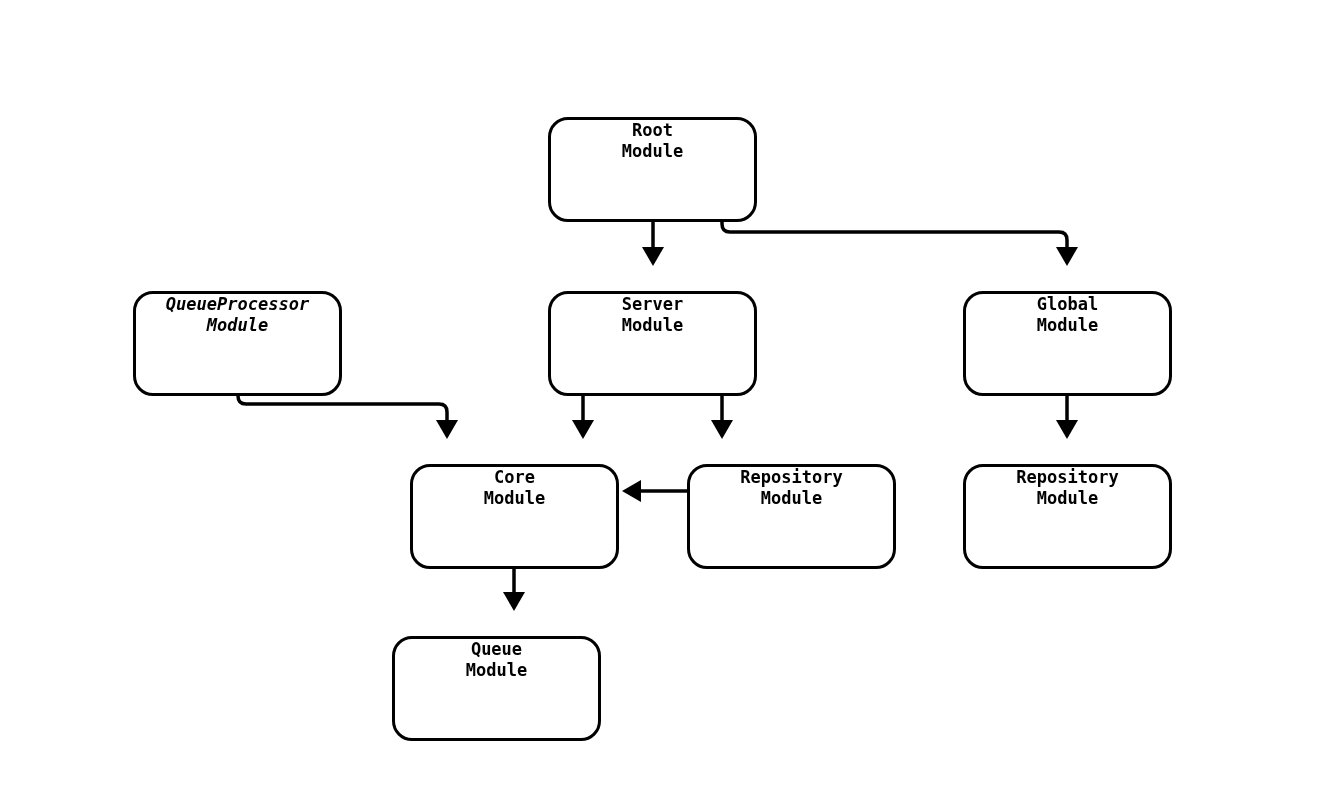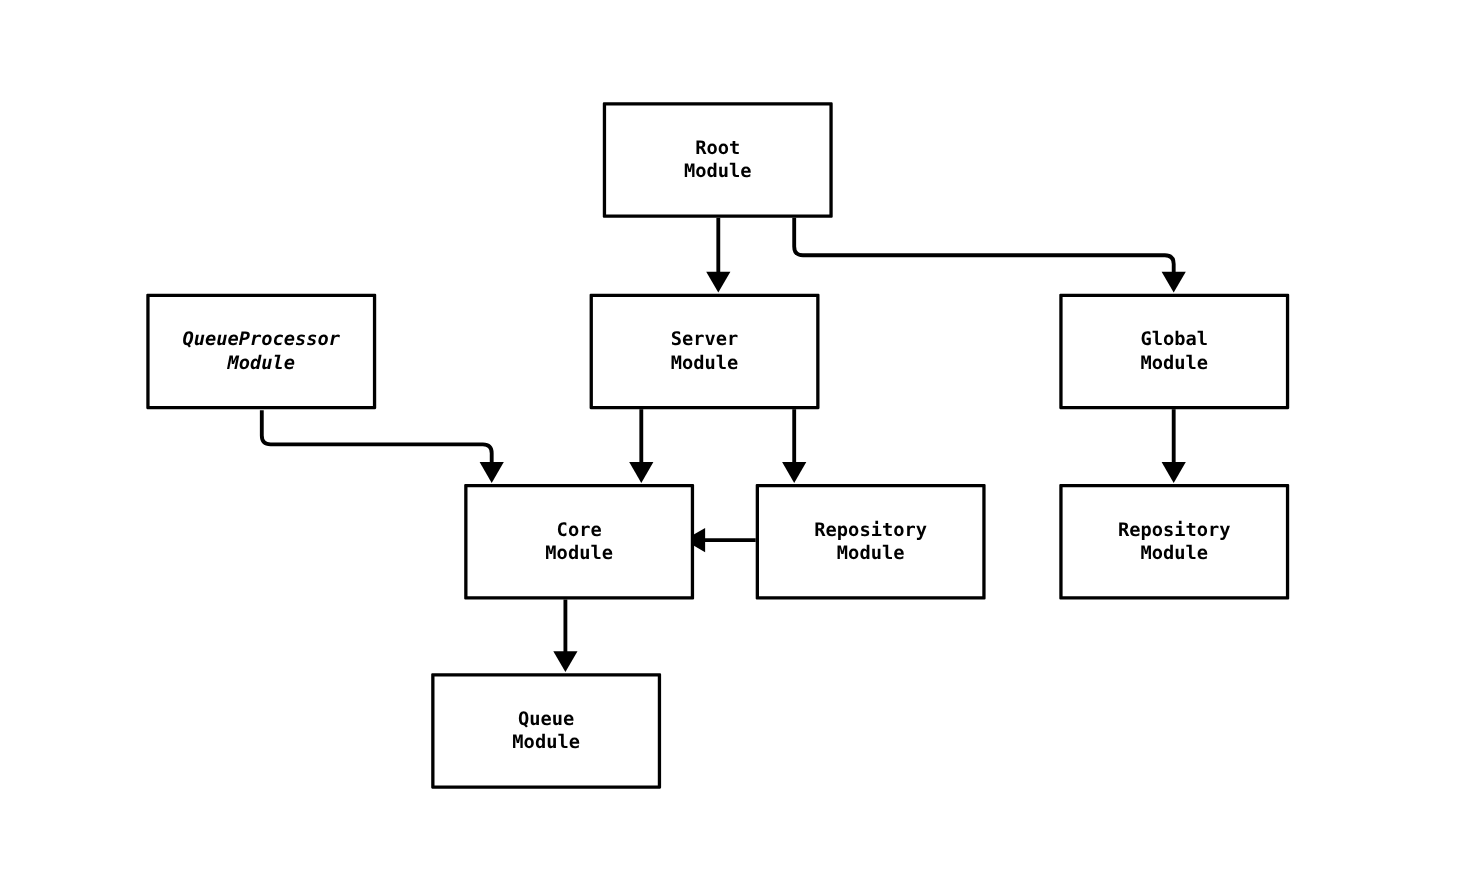--- a/index.html
+++ b/index.html
@@ -31,38 +31,39 @@
     fill: #000000;
     stroke: none;
   }
   .node {
     position: absolute;
     width: 209px;
     height: 105px;
     box-sizing: border-box;
     background: #ffffff;
     border: 3px solid #000000;
-    border-radius: 1px;
+    border-radius: 20px;
     display: flex;
-    align-items: center;
+    align-items: flex-start;
     justify-content: center;
+    margin-top: 24px;
   }
   .node .label {
     white-space: pre-line;
     text-align: center;
     color: #000000;
     font-weight: bold;
     font-size: 17px;
     line-height: 21px;
   }
   .n-root          { left: 548px; top:  93px; }
   .n-queueprocessor{ left: 133px; top: 267px; font-style: italic; }
-  .n-server        { left: 536px; top: 267px; }
+  .n-server        { left: 548px; top: 267px; }
   .n-global        { left: 963px; top: 267px; }
-  .n-core          { left: 422px; top: 440px; }
+  .n-core          { left: 410px; top: 440px; }
   .n-endpoints     { left: 687px; top: 440px; }
   .n-repository    { left: 963px; top: 440px; }
   .n-queue         { left: 392px; top: 612px; }
 </style>
 </head>
 <body>
 
 <div class="canvas">
 
   <svg class="edge-layer" viewBox="0 0 1337 809" xmlns="http://www.w3.org/2000/svg">

